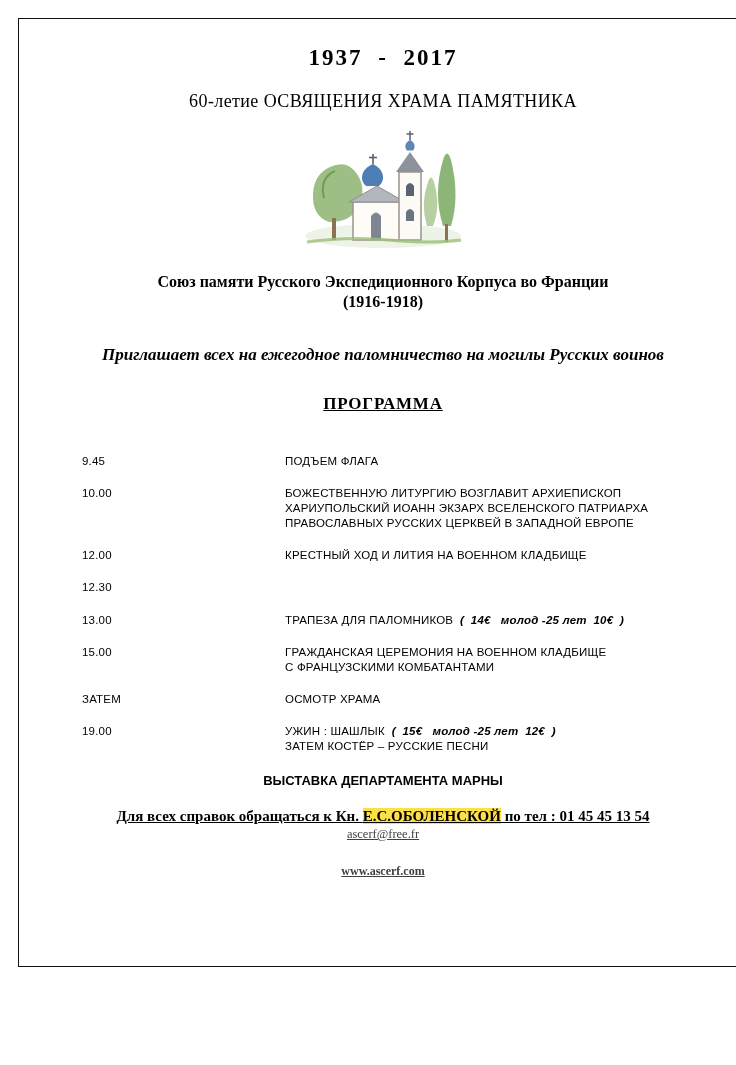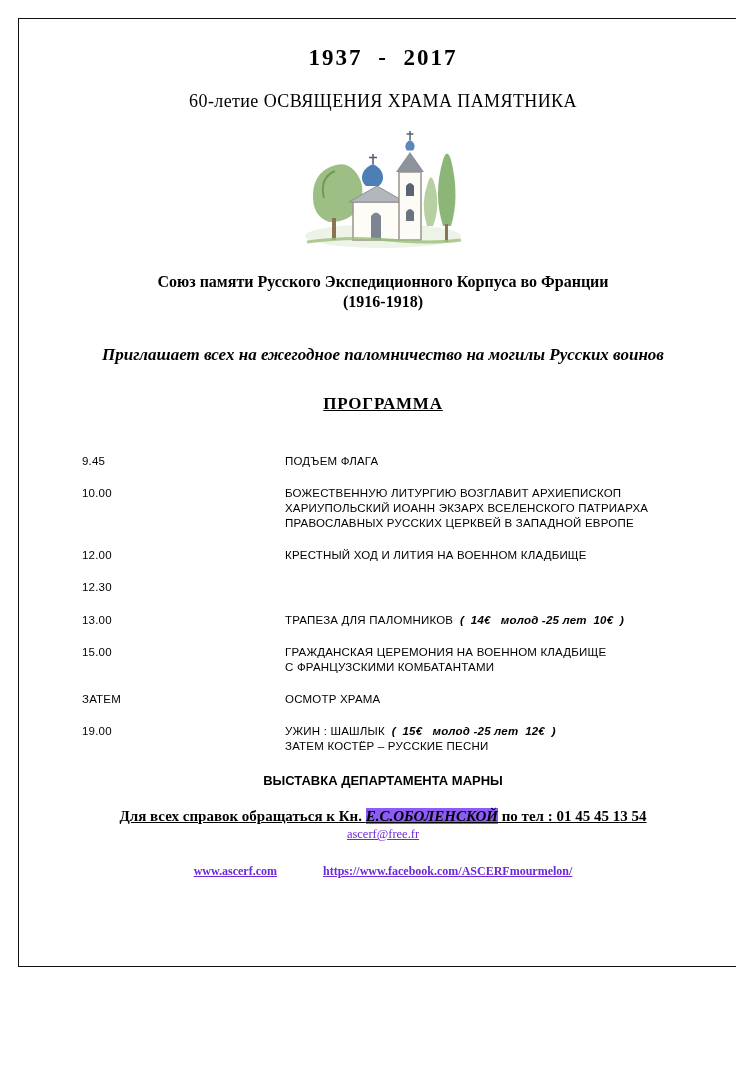--- a/index.html
+++ b/index.html
@@ -44,24 +44,24 @@
   .price { font-weight: bold; font-style: italic; white-space: pre; }
   .exhibition {
     font-family: Liberation Sans, sans-serif;
     font-size: 13px; font-weight: bold; line-height: 1.4;
     margin-top: 4px;
   }
   .contact {
     font-size: 15px; font-weight: bold; margin-top: 18px;
     text-decoration: underline;
   }
-  .hl { background: #8b5cf6; font-style: italic; }
+  .hl { background: #fde047; }
   .email-line { font-size: 12.5px; margin-top: 2px; }
   a, .link {
-    color: #6d28d9; text-decoration: underline; cursor: pointer;
+    color: #404040; text-decoration: underline; cursor: pointer;
   }
   .links {
     margin-top: 22px; font-size: 12px; font-weight: bold;
     display: flex; justify-content: center; gap: 46px;
   }
 </style>
 </head>
 <body>
 
 <div class="page">
@@ -181,16 +181,15 @@
   <div class="center contact">
     <span>Для всех справок обращаться к Кн. </span><span class="hl">Е.С.ОБОЛЕНСКОЙ</span><span> по тел : 01 45 45 13 54</span>
   </div>
 
   <div class="center email-line">
     <a class="link">ascerf@free.fr</a>
   </div>
 
   <div class="links">
     <a class="link">www.ascerf.com</a>
-    <a class="link">https://www.facebook.com/ASCERFmourmelon/</a>
   </div>
 
 </div>
 
 </body></html>

